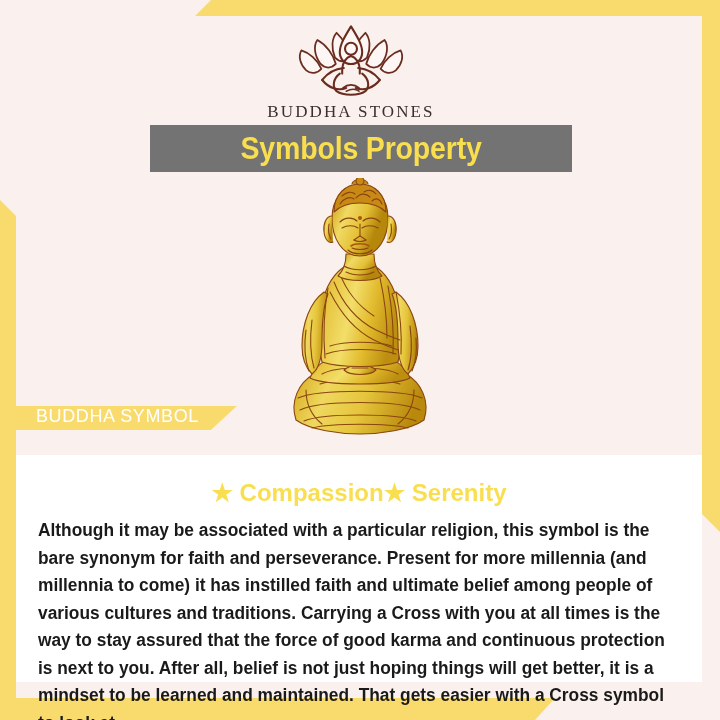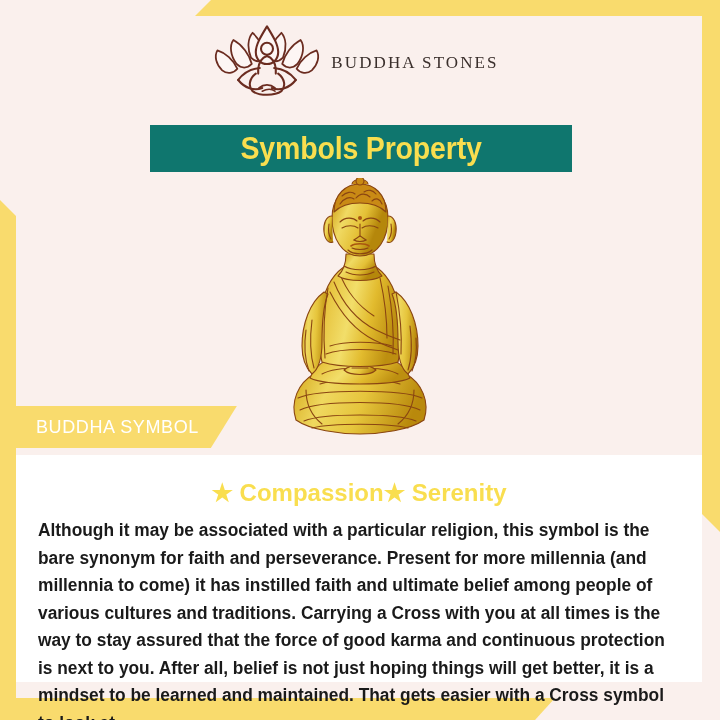--- a/index.html
+++ b/index.html
@@ -30,54 +30,54 @@
   #deco-bottom-band {
     left:0; bottom:0; width:555px; height:22px;
     clip-path: polygon(0 0, 100% 0, calc(100% - 20px) 100%, 0 100%);
   }
 
   
   .header {
     position:absolute; left:0; top:16px; width:702px;
     display:flex; flex-direction:column; align-items:center;
   }
-  .logo-wrap { margin-top:8px; display:flex; flex-direction:row; align-items:center; }
+  .logo-wrap { margin-top:8px; display:flex; flex-direction:column; align-items:center; }
   .logo-mark { width:128px; height:72px; display:block; }
   .logo-text {
     font-family:"Liberation Serif", serif;
     font-size:17px; letter-spacing:2.1px; color:#3a2f2c;
     margin-top:6px; font-weight:400;
   }
 
   
   #title-banner {
     position:absolute; left:150px; top:125px; width:422px; height:47px;
-    background:#0f766e;
+    background:#737373;
     display:flex; align-items:center; justify-content:center;
   }
   #title-banner .title {
     font-family:"Liberation Sans Narrow","Liberation Sans", sans-serif;
     font-weight:bold; font-size:31px; color:#f9de4f;
     letter-spacing:-0.2px;
     transform:scaleX(0.92);
   }
 
   
   #buddha-art {
     position:absolute; left:50%; top:178px; transform:translateX(-50%);
     width:200px; height:270px;
   }
   #buddha-art svg { display:block; width:100%; height:100%; }
 
   
   #symbol-tag {
-    position:absolute; left:16px; top:406px; height:42px;
+    position:absolute; left:16px; top:406px; height:24px;
     background:#f9db6d;
     padding:0 38px 0 20px;
-    display:flex; align-items:center;
+    display:flex; align-items:flex-start;
     clip-path: polygon(0 0, 100% 0, calc(100% - 26px) 100%, 0 100%);
   }
   #symbol-tag .tag-label {
     color:#ffffff; font-size:18px; letter-spacing:0.6px; font-weight:400;
   }
 
   
   #content-card {
     position:absolute; left:16px; top:455px; right:18px; bottom:38px;
     background:#ffffff;

